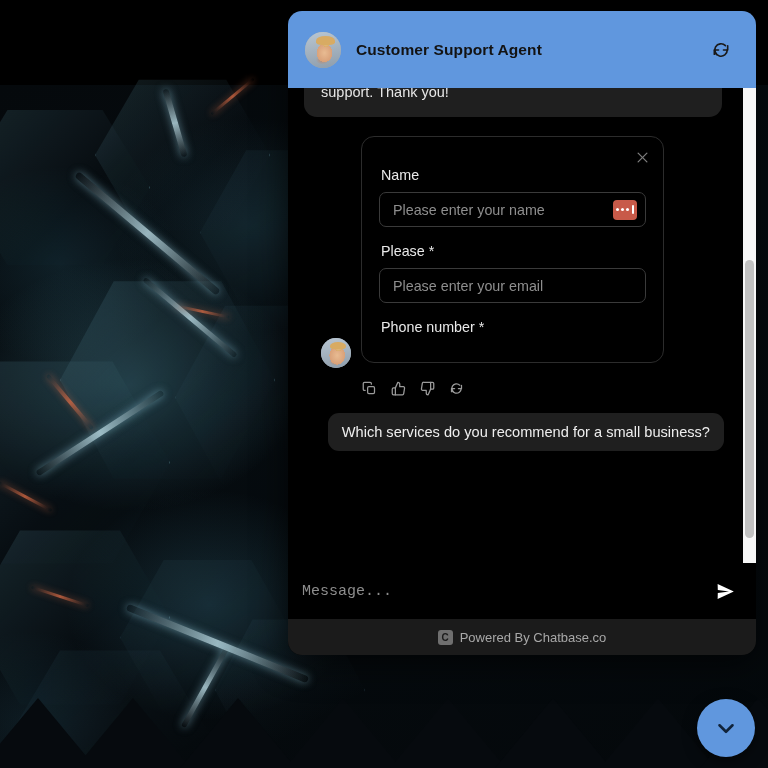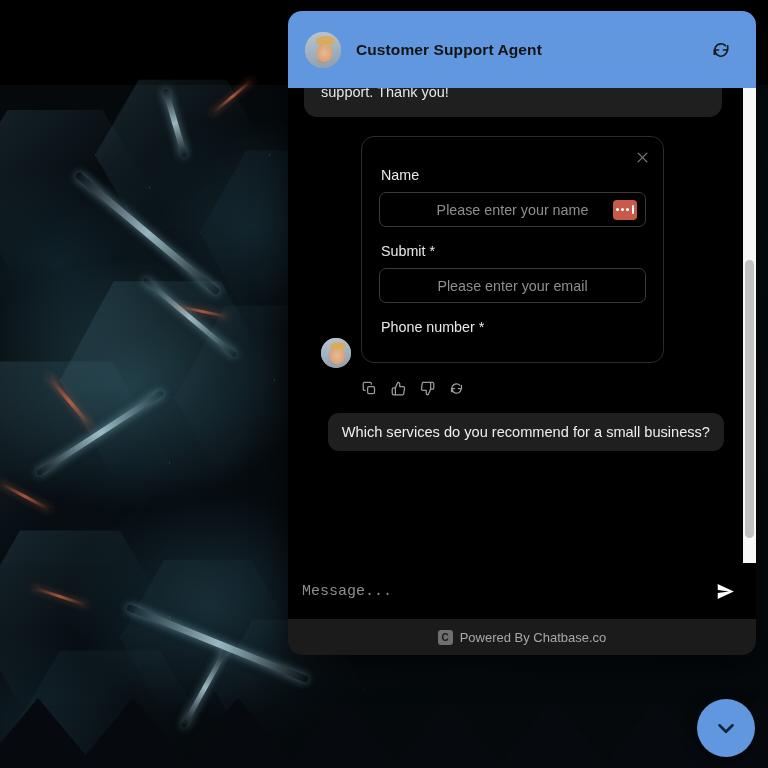--- a/index.html
+++ b/index.html
@@ -185,21 +185,20 @@
     border: 1px solid #3a3a3a;
     border-radius: 7px;
     background: #000;
     color: #8e8e8e;
     font-size: 14.3px;
     font-family: "Liberation Sans", sans-serif;
     padding: 0 13px;
     display: flex;
     align-items: center;
     position: relative;
-    justify-content: center;
   }
   .field-input .ph { color: #8e8e8e; }
   #lastpass-icon {
     position: absolute;
     right: 8px; top: 50%;
     transform: translateY(-50%);
     width: 24px; height: 20px;
     background: #c85a49;
     border-radius: 4px;
     display: flex;
@@ -428,21 +427,21 @@
         <div class="field-input">
           <span class="ph">Please enter your name</span>
           <span id="lastpass-icon">
             <i></i>
               <i></i>
               <i></i>
               <span class="bar"></span>
           </span>
         </div>
 
-        <div class="field-label">Submit *</div>
+        <div class="field-label">Please *</div>
         <div class="field-input">
           <span class="ph">Please enter your email</span>
         </div>
 
         <div class="field-label">Phone number *</div>
 
       </div>
 
       <div id="bot-row">
         <div id="bot-avatar" class="avatar">

